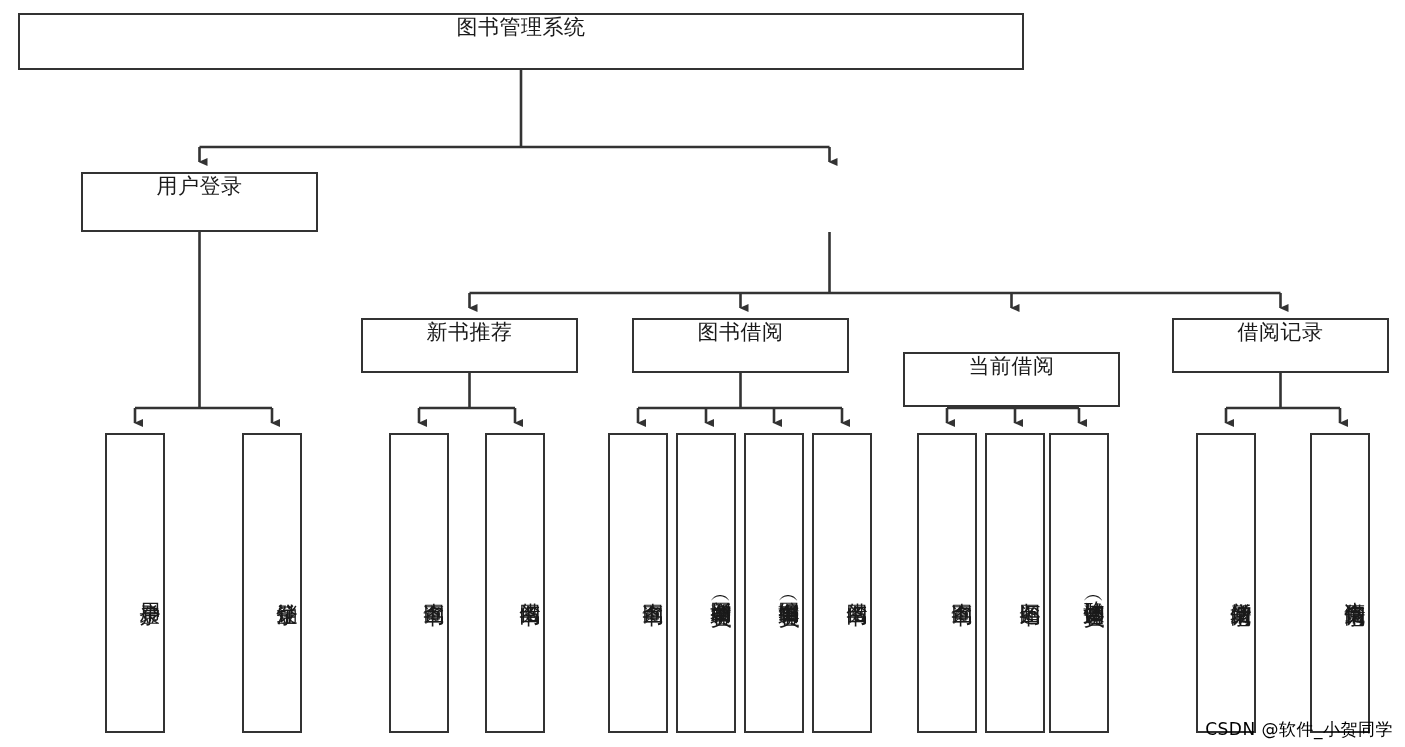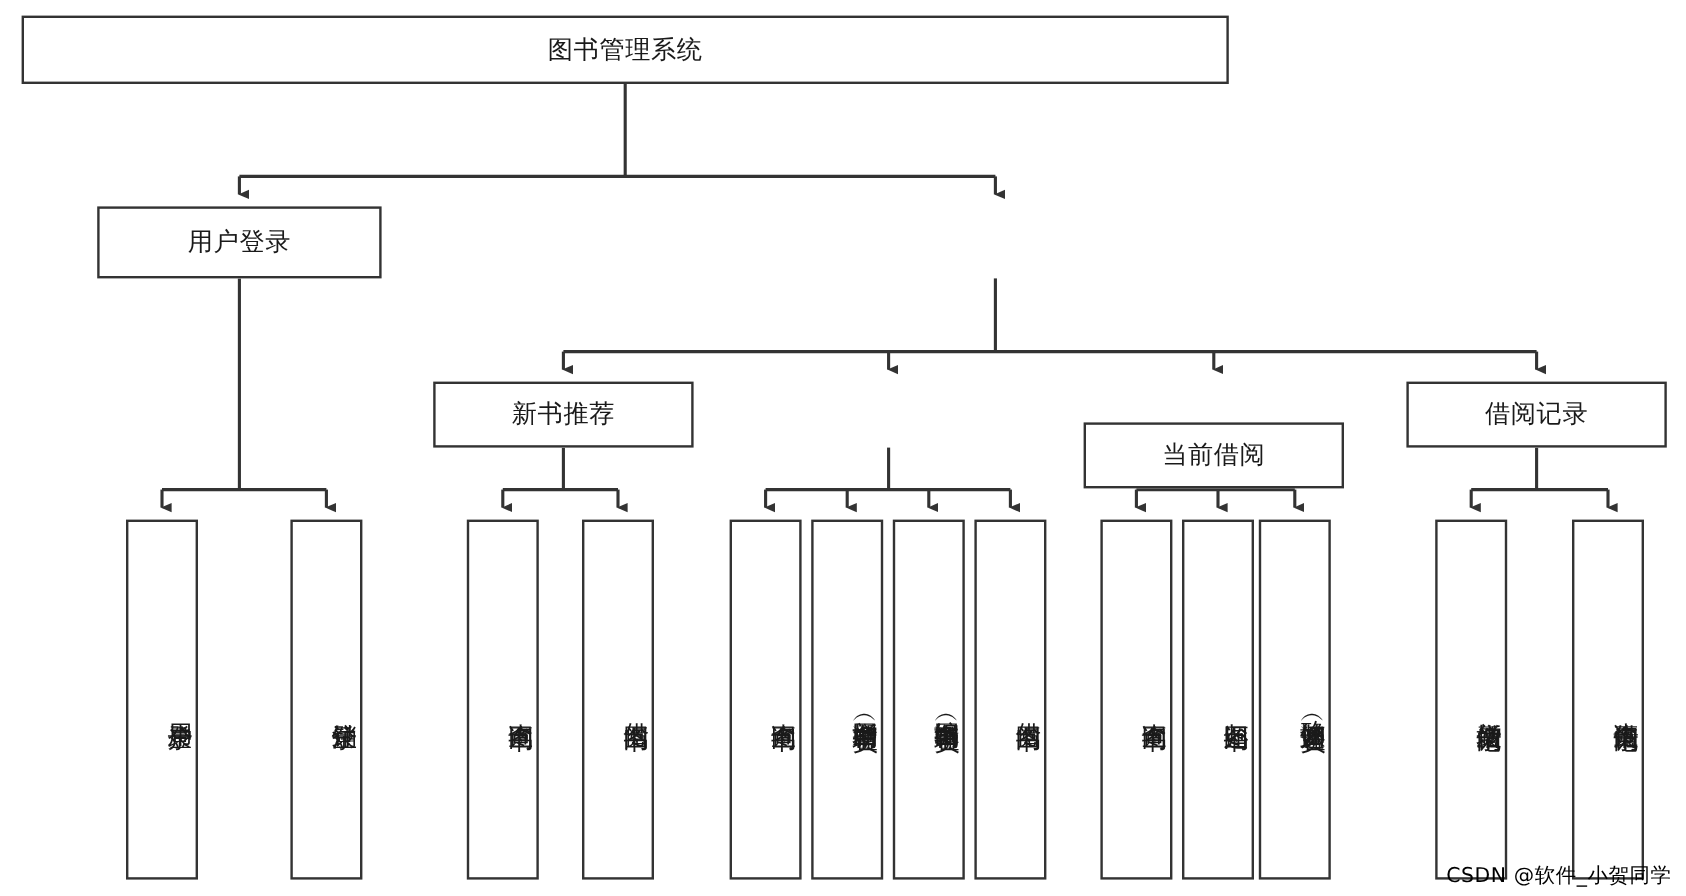--- a/index.html
+++ b/index.html
@@ -25,21 +25,21 @@
     top: 0;
     width: 1405px;
     height: 747px;
   }
   .node {
     position: absolute;
     box-sizing: border-box;
     background: #ffffff;
     border: 2px solid #333333;
     display: flex;
-    align-items: center;
+    align-items: flex-start;
     justify-content: center;
     color: #1a1a1a;
   }
   .node.horizontal {
     font-size: 21px;
     line-height: 1.2;
     letter-spacing: 0.5px;
   }
   .node.vertical {
     writing-mode: vertical-rl;
@@ -119,20 +119,23 @@
       <span class="label">图书管理系统</span>
     </div>
 
   <div class="node horizontal" style="left: 81px; top: 172px; width: 237px; height: 60px;">
       <span class="label">用户登录</span>
     </div>
 
   <div class="node horizontal" style="left: 361px; top: 318px; width: 217px; height: 55px;">
       <span class="label">新书推荐</span>
     </div>
+  <div class="node horizontal" style="left: 632px; top: 318px; width: 217px; height: 55px;">
+      <span class="label">图书借阅</span>
+    </div>
   <div class="node horizontal" style="left: 903px; top: 318px; width: 217px; height: 55px; margin-top: 34px;">
       <span class="label">当前借阅</span>
     </div>
   <div class="node horizontal" style="left: 1172px; top: 318px; width: 217px; height: 55px;">
       <span class="label">借阅记录</span>
     </div>
 
   <div class="node vertical" style="left: 105px; top: 433px; width: 60px; height: 300px;">
       <span class="label">用户登录</span>
     </div>

